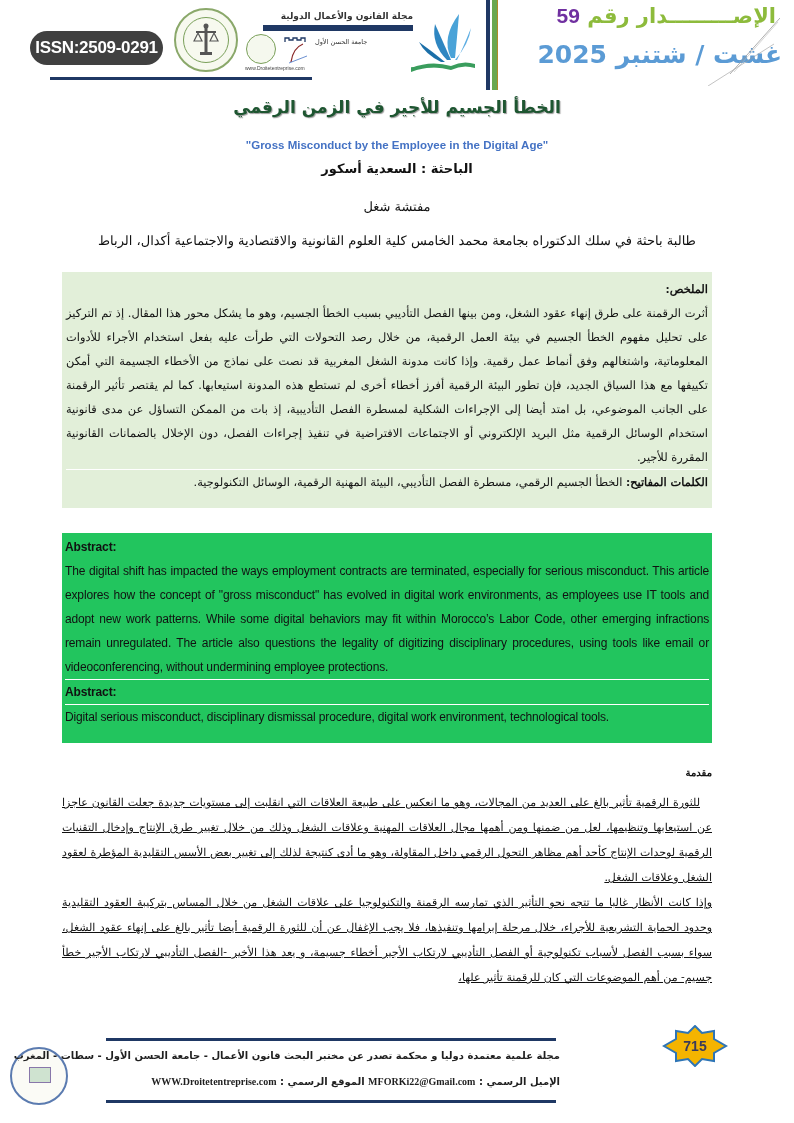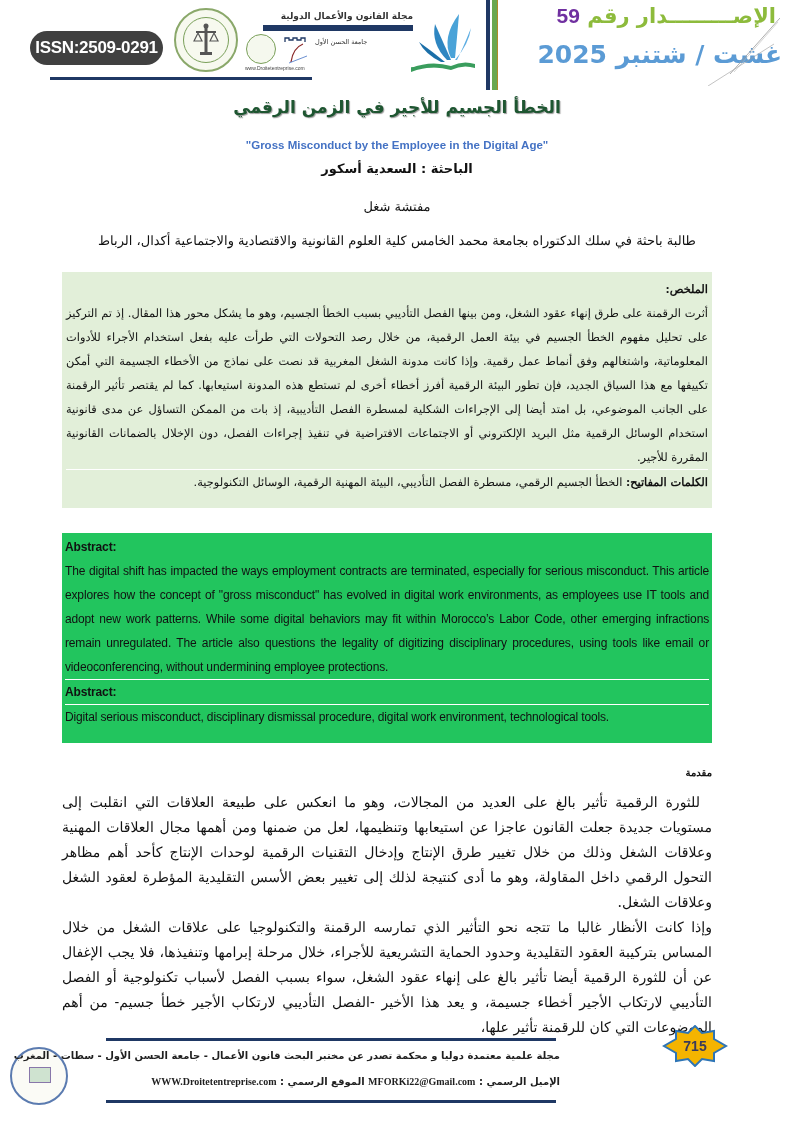--- a/index.html
+++ b/index.html
@@ -87,21 +87,21 @@
   .abs-en .kw-lbl { display: block; font-weight: bold; border-top: 1px solid #fff; }
   .abs-en .kw { display: block; border-top: 1px solid #fff; }
 
   
   .section-head {
     position: absolute; left: 62px; top: 767px; width: 650px; text-align: right; direction: rtl;
     font-family: "DejaVu Serif", serif; font-size: 10px; font-weight: bold;
   }
   .body-text {
     position: absolute; left: 62px; top: 790px; width: 650px; direction: rtl; text-align: justify;
-    font-family: "DejaVu Serif", serif; font-size: 14px; line-height: 25px;
+    font-family: "DejaVu Serif", serif; font-size: 11px; line-height: 25px; text-decoration: underline;
   }
   .body-text p { text-indent: 12px; }
   .body-text p + p { text-indent: 0; }
 
   
   .footer-rule-top { position: absolute; left: 106px; top: 1038px; width: 450px; height: 3px; background: #1f3864; }
   .footer-rule-bot { position: absolute; left: 106px; top: 1100px; width: 450px; height: 3px; background: #1f3864; }
   .footer-line1 {
     position: absolute; left: 106px; top: 1050px; width: 454px; direction: rtl; text-align: right; white-space: nowrap;
     font-family: "DejaVu Sans", sans-serif; font-size: 10px; font-weight: bold; color: #1f1f1f;

